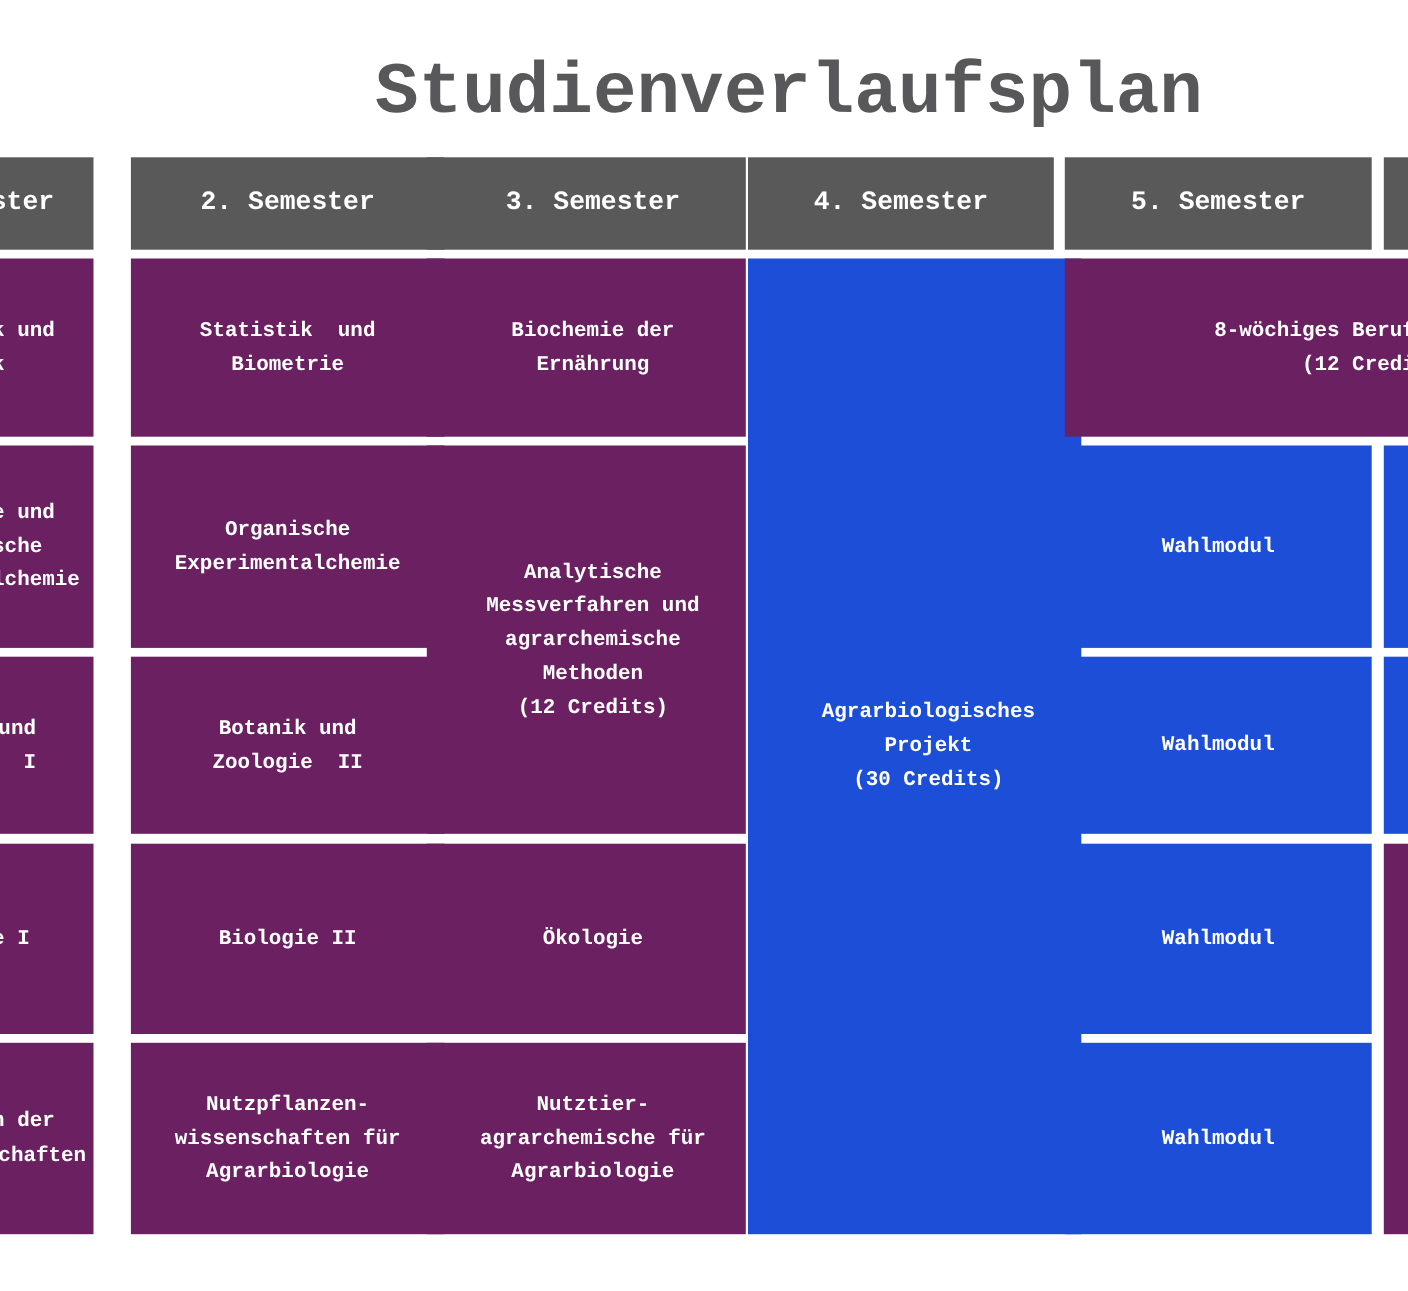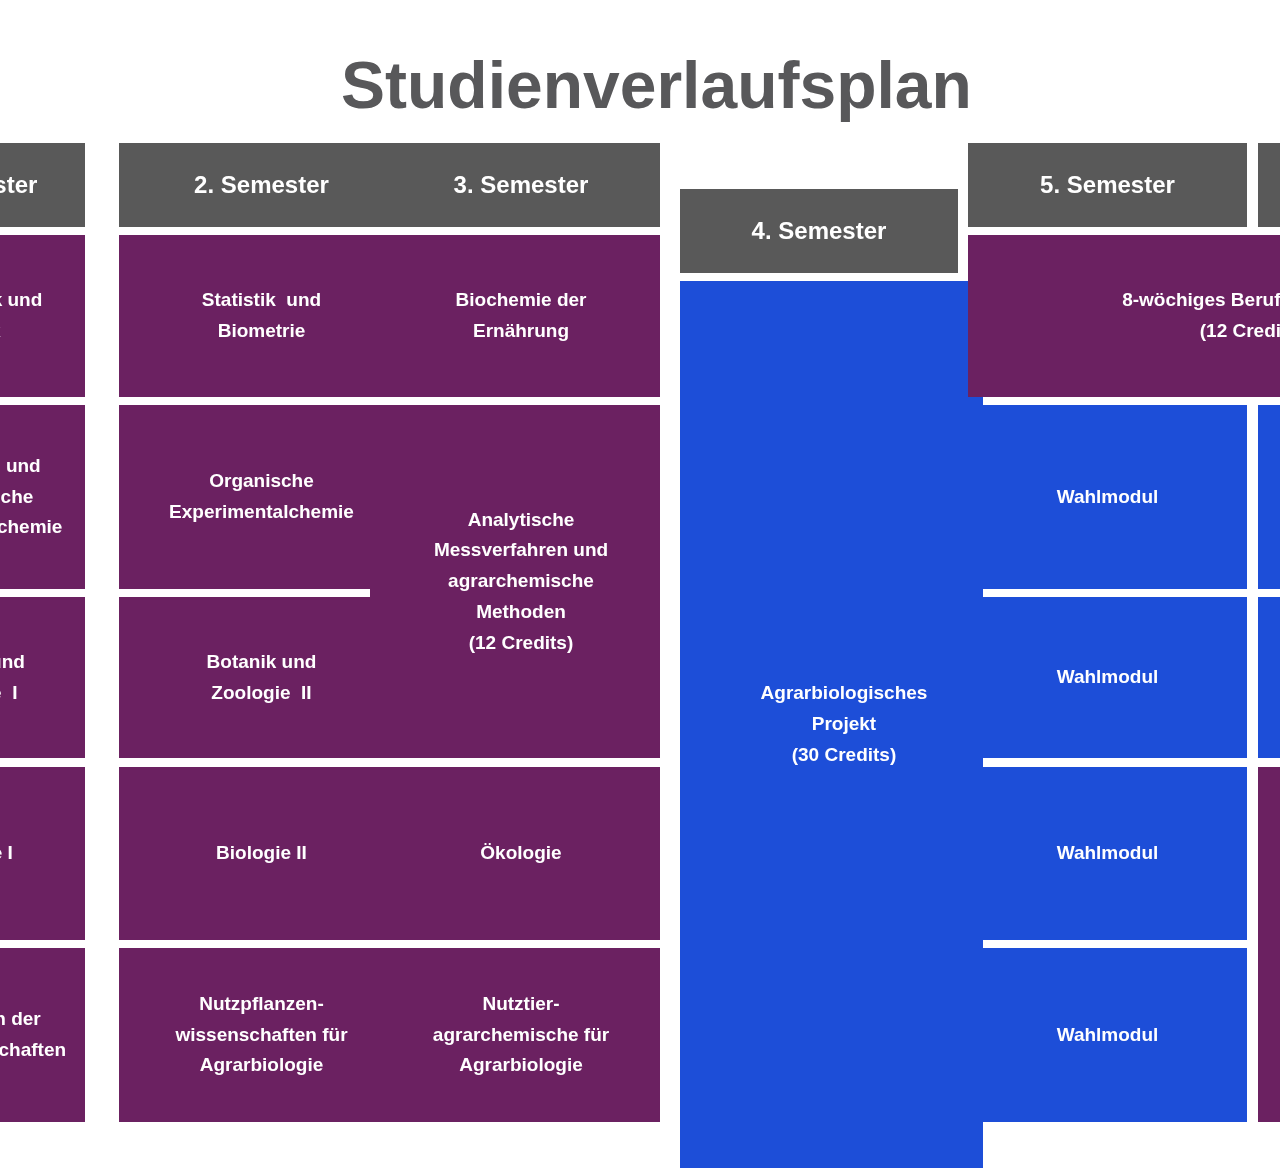--- a/index.html
+++ b/index.html
@@ -1,21 +1,21 @@
 <!DOCTYPE html>
 <html><head>
 <meta charset="utf-8">
 <style>
   html,body{margin:0;padding:0;background:#ffffff;}
   .plan{
     position:relative;
     width:1280px;height:1174px;
     background:#ffffff;
     overflow:hidden;
-    font-family:Liberation Sans, sans-serif;
+    font-family:Liberation Mono, monospace;
   }
   .title{
     position:absolute;
     left:341px;top:47px;
     font-size:66px;
     font-weight:bold;
     color:#58585A;
     white-space:nowrap;
   }
   .cell{
@@ -29,22 +29,22 @@
     font-weight:bold;
     font-size:19px;
     line-height:1.62;
   }
   .hdr{background:#595959;font-size:24px;line-height:1.1;}
   .dark{background:#6B2161;}
   .light{background:#1d4ed8;}
   
   .x1{left:-145px;width:230px;}
   .x2{left:95px;width:285px;margin-left:24px;}
-  .x3{left:370px;width:278px;padding-left:12px;}
-  .x4{left:680px;width:278px;margin-top:46px;}
+  .x3{left:388px;width:278px;padding-left:12px;}
+  .x4{left:680px;width:278px;}
   .x5{left:968px;width:279px;}
   .x6{left:1258px;width:278px;}
   .x56{left:968px;width:568px;}
   
   .rh{top:143px;height:84px;}
   .r1{top:235px;height:162px;}
   .r2{top:405px;height:184px;}
   .r3{top:597px;height:161px;}
   .r4{top:767px;height:173px;}
   .r5{top:948px;height:174px;}

